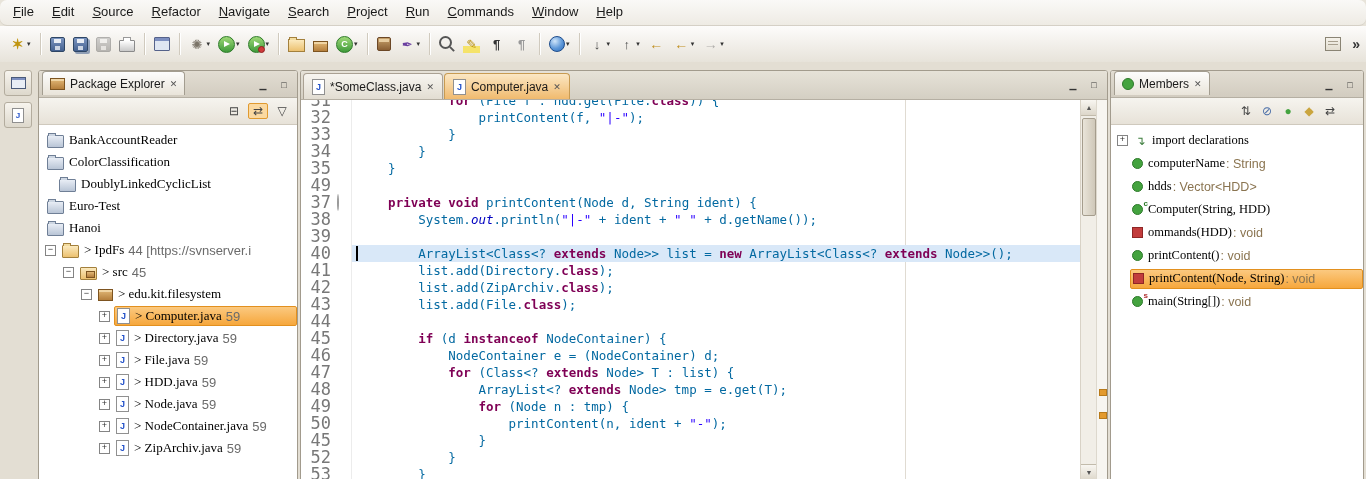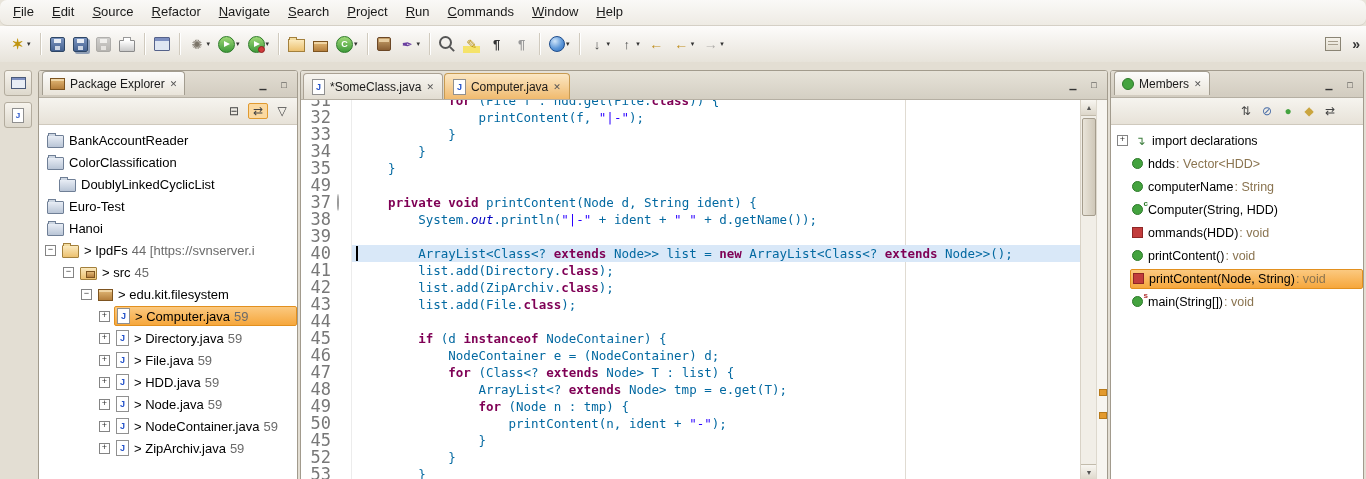--- a/index.html
+++ b/index.html
@@ -89,21 +89,21 @@
   .vicon-pkg::before{content:"";position:absolute;top:0;left:0;right:0;height:2px;background:#f0d5a4;}
   .vicon-mem{width:10px;height:10px;border-radius:50%;background:#44a33f;border:1px solid #2d7a2a;}
   
   .tree{background:#fff;padding-top:4px;font-size:13px;overflow:hidden;height:100%;}
   .trow{height:22px;display:flex;align-items:center;white-space:nowrap;}
   .expander{width:9px;height:9px;border:1px solid #848484;background:#fff;flex-shrink:0;
       font:9px/7px "Liberation Sans",sans-serif;text-align:center;color:#333;margin-right:4px;}
   .rowlab{display:flex;align-items:center;height:20px;padding:0 4px 0 2px;flex:1;min-width:0;overflow:hidden;}
   .rowlab.sel{background:linear-gradient(#fbc980,#f6a73c);border:1px solid #e2901f;border-radius:2px;height:18px;}
   .ti{margin-right:5px;flex-shrink:0;position:relative;}
-  .tl{color:#000;}
+  .tl{color:#000;font-family:Liberation Serif, serif;}
   .tdeco{color:#6b6b6b;margin-left:4px;}
   .ic-projc{width:15px;height:11px;background:linear-gradient(#e8edf5,#b9c5d6);border:1px solid #6f7f96;border-radius:1px;position:relative;margin-top:3px;}
   .ic-projc::before{content:"";position:absolute;top:-3px;left:0;width:6px;height:2px;background:#cdd6e2;border:1px solid #6f7f96;border-bottom:none;}
   .ic-projo{width:15px;height:11px;background:linear-gradient(#fbe9bd,#ecc170);border:1px solid #a3803c;border-radius:1px;position:relative;margin-top:3px;}
   .ic-projo::before{content:"";position:absolute;top:-3px;left:0;width:6px;height:2px;background:#f3dc9e;border:1px solid #a3803c;border-bottom:none;}
   .ic-src{width:15px;height:11px;background:linear-gradient(#fbe9bd,#ecc170);border:1px solid #a3803c;border-radius:1px;position:relative;margin-top:3px;}
   .ic-src::after{content:"";position:absolute;right:1px;bottom:1px;width:7px;height:5px;background:linear-gradient(#e2b877,#b57f3c);border:1px solid #7d5420;}
   .ic-pkg{width:13px;height:10px;background:linear-gradient(#e2b877,#b57f3c);border:1px solid #7d5420;position:relative;margin-top:2px;}
   .ic-pkg::before{content:"";position:absolute;top:0;left:0;right:0;height:2px;background:#f0d5a4;}
   .ic-jfile{width:11px;height:14px;background:#fff;border:1px solid #909090;color:#2553c9;
@@ -494,30 +494,30 @@
             <span class="expander">+</span>
             <span class="rowlab">
               <span class="ti ic-imp">↴</span>
               <span class="tl">import declarations</span>
             </span>
           </div>
           <div class="mrow">
             <span class="mspacer"></span>
             <span class="rowlab">
               <span class="ti ic-mpub"></span>
+              <span class="tl">computerName</span>
+              <span class="mdeco"> : String</span>
+            </span>
+          </div>
+          <div class="mrow">
+            <span class="mspacer"></span>
+            <span class="rowlab">
+              <span class="ti ic-mpub"></span>
               <span class="tl">hdds</span>
               <span class="mdeco"> : Vector&lt;HDD&gt;</span>
-            </span>
-          </div>
-          <div class="mrow">
-            <span class="mspacer"></span>
-            <span class="rowlab">
-              <span class="ti ic-mpub"></span>
-              <span class="tl">computerName</span>
-              <span class="mdeco"> : String</span>
             </span>
           </div>
           <div class="mrow">
             <span class="mspacer"></span>
             <span class="rowlab">
               <span class="ti ic-mpub">
                 <span class="badge bc">c</span>
               </span>
               <span class="tl">Computer(String, HDD)</span>
             </span>

